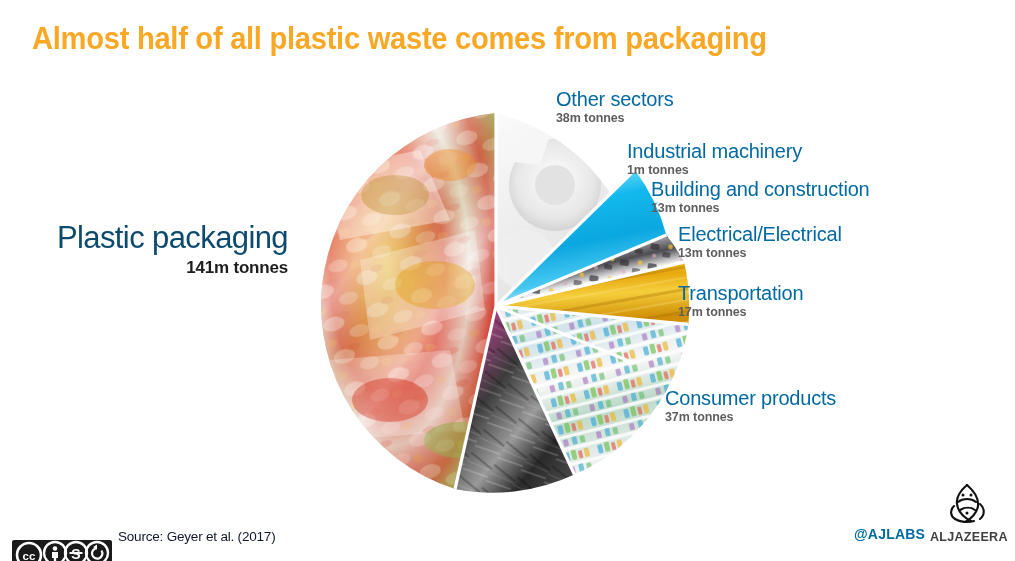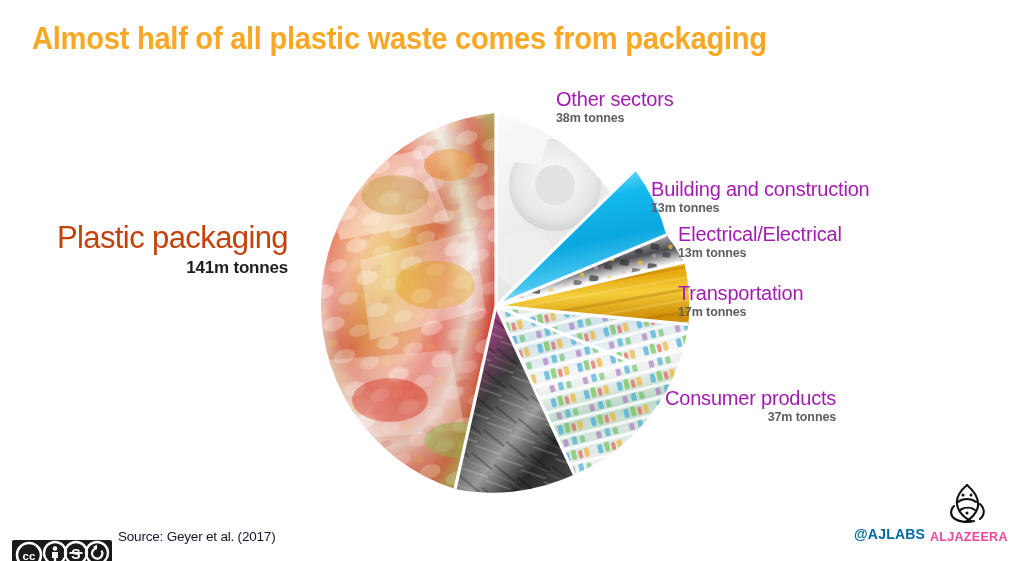--- a/index.html
+++ b/index.html
@@ -20,52 +20,52 @@
     transform:scaleX(0.94);transform-origin:left center;white-space:nowrap;
   }
 
   
   .pie-wrap{position:absolute;left:300px;top:110px;width:392px;height:392px;}
   .pie-svg{display:block;width:392px;height:392px;overflow:visible;}
 
   
   .label{position:absolute;white-space:nowrap;}
   .label .name{
-    display:block;color:#a21caf;font-size:20px;font-weight:400;
+    display:block;color:#0369a1;font-size:20px;font-weight:400;
     line-height:1.05;letter-spacing:-0.2px;
   }
   .label .val{
     display:block;color:#5e5e5e;font-size:12.5px;font-weight:bold;
     line-height:1.25;letter-spacing:-0.1px;margin-top:1px;
   }
   .label.right{text-align:left;}
   .label.left{text-align:right;}
   .label.center{text-align:center;}
 
   
-  .label.hero .name{color:#c2410c;font-size:31px;line-height:1.0;letter-spacing:-0.6px;}
+  .label.hero .name{color:#0c4a6e;font-size:31px;line-height:1.0;letter-spacing:-0.6px;}
   .label.hero .val{color:#1d1d1d;font-size:17px;margin-top:4px;letter-spacing:-0.2px;}
 
   
   .cc-badge{
     position:absolute;left:12px;top:540px;width:100px;height:26px;
     background:#1a1a1a;border-radius:3px;
   }
   .cc-badge svg{display:block;}
   .source{
     position:absolute;left:118px;top:536px;transform:translateY(-50%);
     font-size:13.5px;color:#0f172a;font-weight:normal;letter-spacing:-0.2px;white-space:nowrap;
   }
   .ajlabs{
     position:absolute;left:854px;top:534px;transform:translateY(-50%);
     font-size:14px;font-weight:bold;color:#0369a1;letter-spacing:0.2px;white-space:nowrap;
   }
   .aj-logo{position:absolute;left:930px;top:482px;width:75px;height:62px;}
   .aj-logo .wordmark{display:block;text-align:center;font-size:12.5px;font-weight:bold;
-    color:#ec4899;letter-spacing:0.3px;line-height:14px;}
+    color:#404040;letter-spacing:0.3px;line-height:14px;}
 </style>
 </head>
 <body>
 
 <div class="stage">
 
   <div class="title">Almost half of all plastic waste comes from packaging</div>
 
   <div class="pie-wrap">
     <svg class="pie-svg" viewBox="0 0 392 392">
@@ -276,37 +276,41 @@
   <div class="label hero left" style="left:0;top:222px;width:288px;">
     <span class="name">Plastic packaging</span>
     <span class="val">141m tonnes</span>
   </div>
 
   <div class="label right" style="left:556px;top:89px;">
     <span class="name">Other sectors</span>
     <span class="val">38m tonnes</span>
   </div>
 
+  <div class="label right" style="left:627px;top:141px;">
+    <span class="name">Industrial machinery</span>
+    <span class="val">1m tonnes</span>
+  </div>
 
   <div class="label right" style="left:651px;top:179px;">
     <span class="name">Building and construction</span>
     <span class="val">13m tonnes</span>
   </div>
 
   <div class="label right" style="left:678px;top:224px;">
     <span class="name">Electrical/Electrical</span>
     <span class="val">13m tonnes</span>
   </div>
 
   <div class="label right" style="left:678px;top:283px;">
     <span class="name">Transportation</span>
     <span class="val">17m tonnes</span>
   </div>
 
-  <div class="label right" style="left:665px;top:388px;text-align:right;">
+  <div class="label right" style="left:665px;top:388px;">
     <span class="name">Consumer products</span>
     <span class="val">37m tonnes</span>
   </div>
 
 
   <div class="cc-badge">
     <svg width="100" height="35" viewBox="0 0 100 35">
       <rect x="0" y="0" width="100" height="35" rx="3" fill="#1a1a1a"></rect>
 
       <circle cx="17" cy="15" r="12" fill="none" stroke="#ffffff" stroke-width="2.6"></circle>

